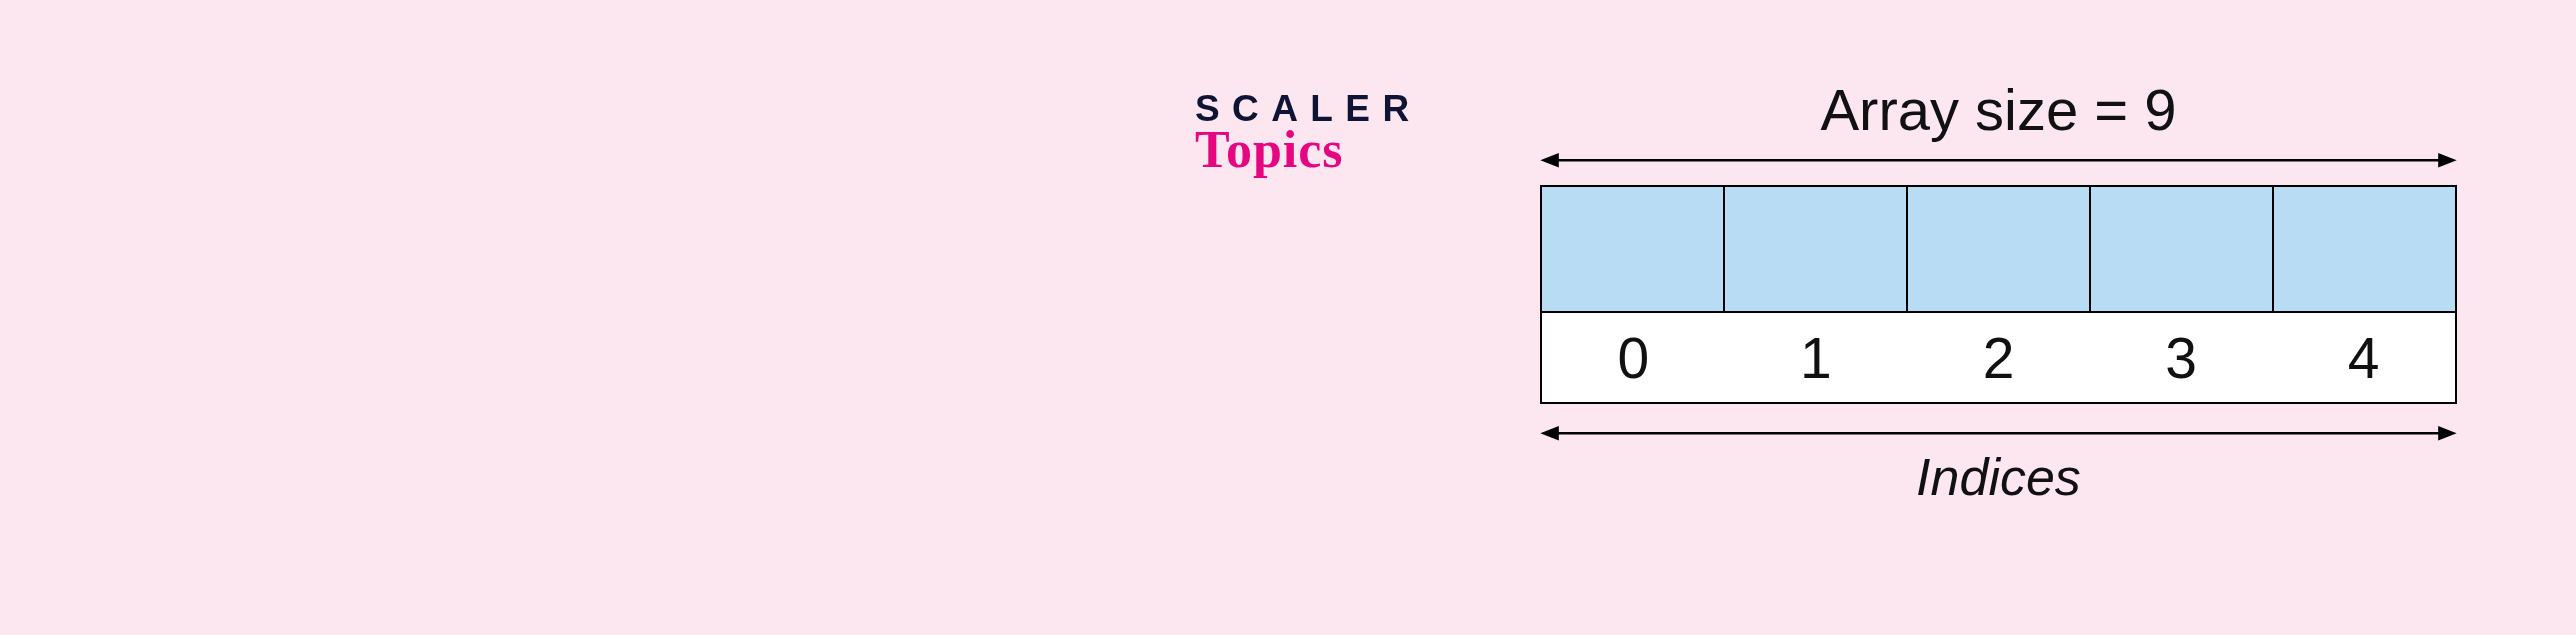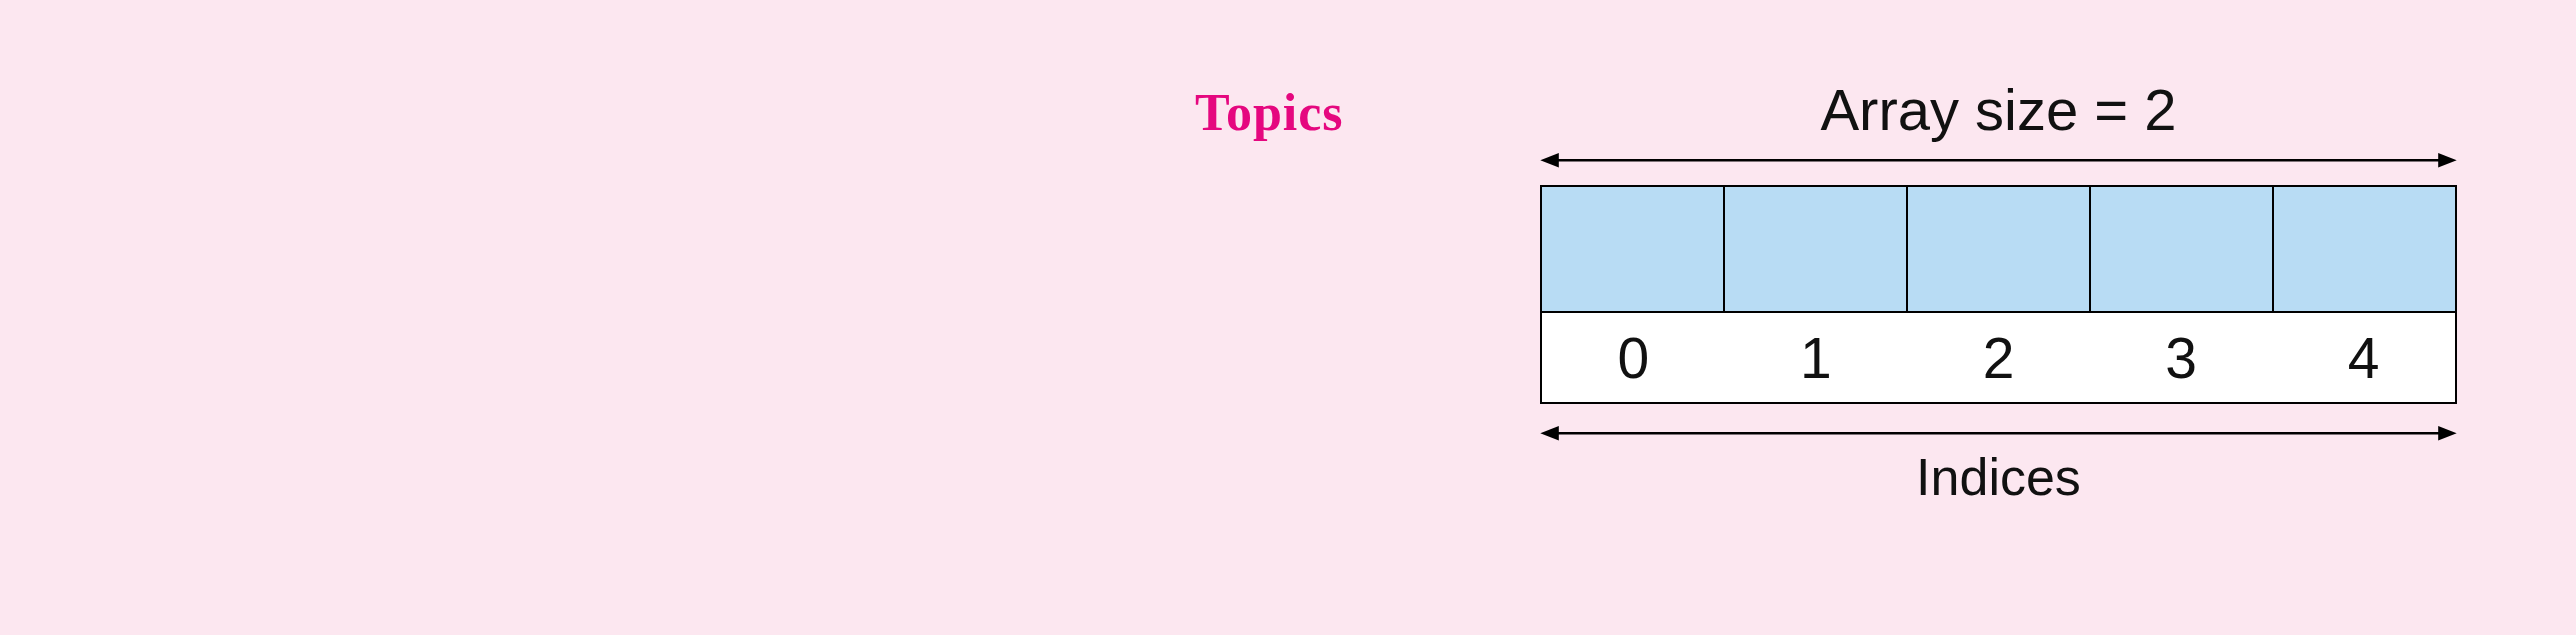--- a/index.html
+++ b/index.html
@@ -70,33 +70,35 @@
     font-size:57px;
     font-weight:400;
     background:#fff;
     box-sizing:border-box;
   }
   .arrow-row2{position:relative;height:20.6px;margin-top:18.5px;margin-bottom:3.1px}
   .arrow-row2 svg{position:absolute;left:0;top:0}
   .idx-label{
     text-align:center;
     font-size:52px;
+    font-style:italic;
     font-weight:400;
     margin-top:4.1px;
   }
 </style>
 </head>
 <body>
 
 <div class="logo">
+  <div class="l1">SCALER</div>
   <div class="l2">Topics</div>
 </div>
 
 <div class="stage">
-  <div class="title">Array size = 2</div>
+  <div class="title">Array size = 9</div>
 
   <div class="arrow-row">
     <svg width="917" height="20.6" viewBox="0 0 1780 40">
       <line x1="18" y1="20" x2="1762" y2="20" stroke="#000" stroke-width="5"></line>
       <polygon points="0,20 36,6 36,34" fill="#000"></polygon>
       <polygon points="1780,20 1744,6 1744,34" fill="#000"></polygon>
     </svg>
   </div>
 
   <div class="array">

